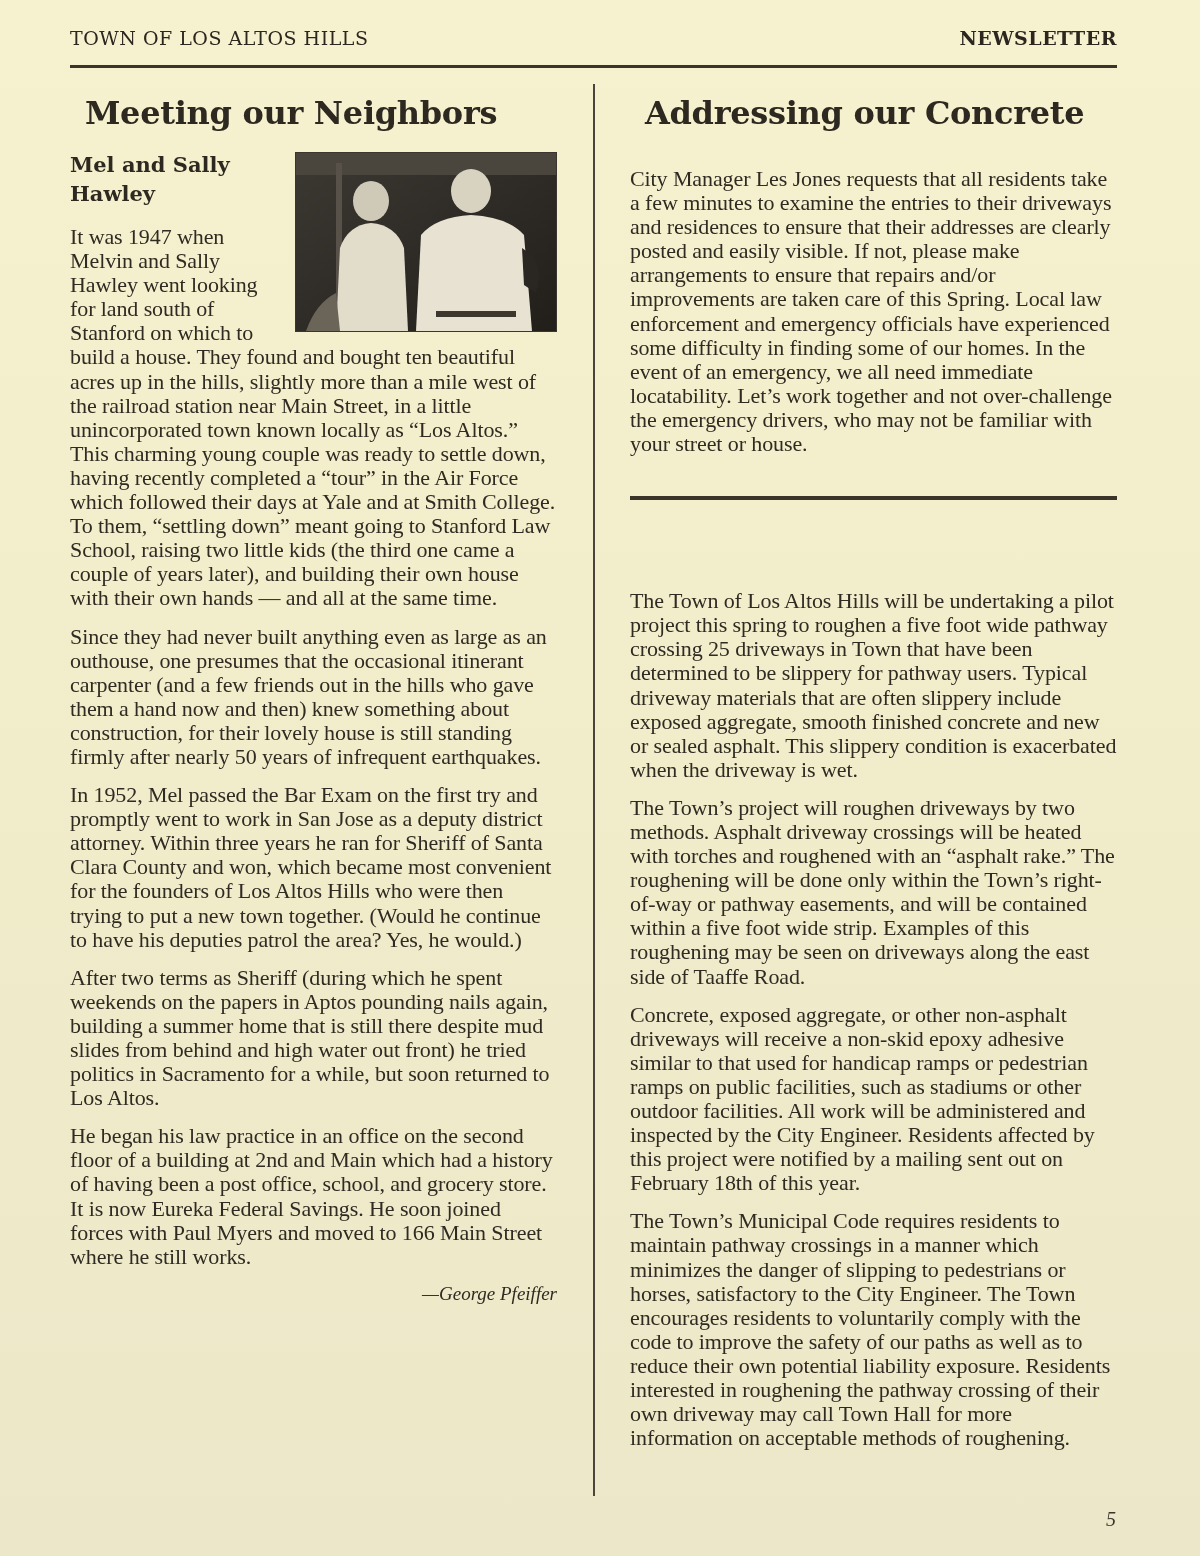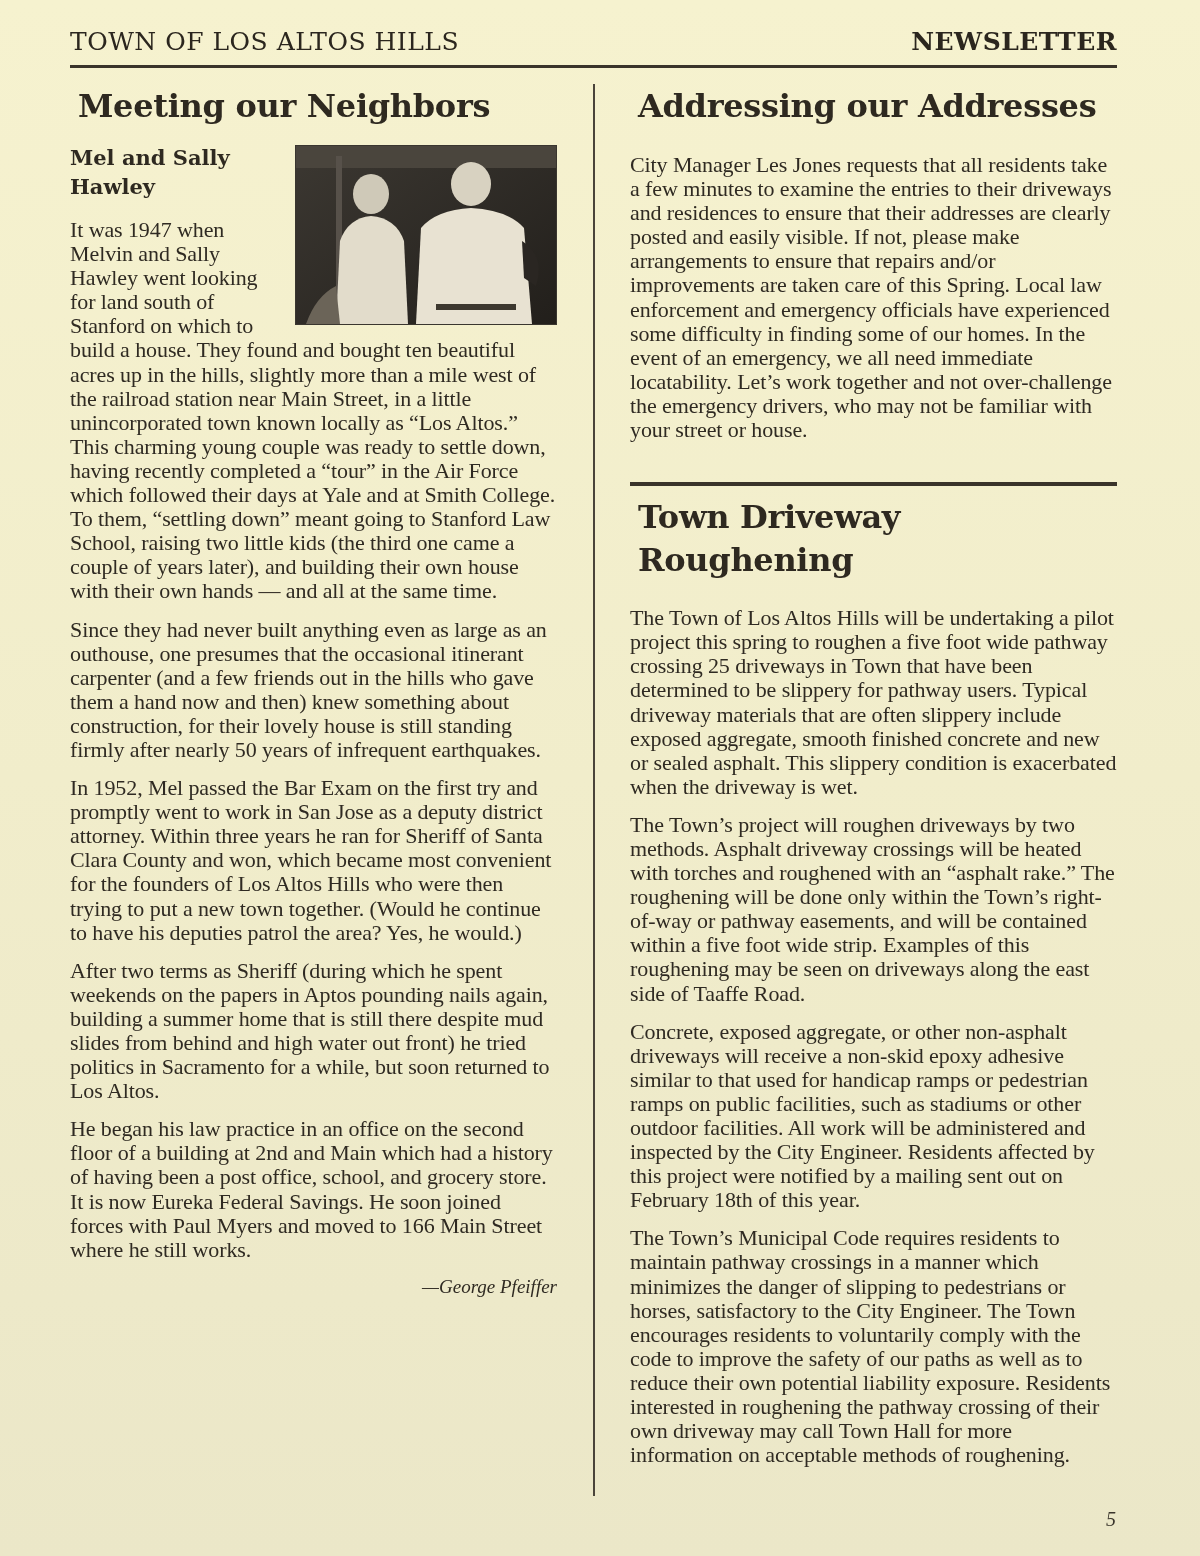--- a/index.html
+++ b/index.html
@@ -5,39 +5,39 @@
   html, body { margin: 0; padding: 0; }
   body {
     width: 1200px; height: 1556px; position: relative; overflow: hidden;
     background: #f4f0cd;
     background: linear-gradient(180deg, #f6f2cf 0%, #f1edcb 50%, #ebe7c8 100%);
     color: #2f2a22;
     font-family: "Liberation Serif", "DejaVu Serif", serif;
   }
   .running-head {
     position: absolute; top: 27px; font-family: "DejaVu Serif", serif;
-    font-size: 25px; letter-spacing: 0.5px; color: #2b261e;
+    font-size: 19px; letter-spacing: 0.5px; color: #2b261e;
   }
   #rh-left { left: 70px; }
   #rh-right { right: 83px; font-weight: bold; }
   .top-rule {
     position: absolute; left: 70px; width: 1047px; top: 65px; height: 3px;
     background: #3a342a;
   }
   .col-divider {
     position: absolute; left: 593px; top: 84px; width: 2px; height: 1412px;
     background: #4a443a;
   }
   .col { position: absolute; }
   #left-col { left: 70px; top: 78px; width: 487px; }
   #right-col { left: 630px; top: 78px; width: 487px; }
 
   h1 {
     font-family: "DejaVu Serif", serif; font-weight: bold;
-    font-size: 32px; line-height: 41px; margin: 8px; color: #2e2920;
+    font-size: 32px; line-height: 41px; margin: 15px; color: #2e2920;
     letter-spacing: -0.3px;
   }
   h2 {
     font-family: "DejaVu Serif", serif; font-weight: bold;
     font-size: 21px; line-height: 29px; margin: 0; color: #2e2920;
   }
   p {
     font-family: "Liberation Serif", serif;
     font-size: 22px; line-height: 24.1px; margin: 0 0 14px 0;
     color: #2f2a22; letter-spacing: -0.1px;
@@ -105,26 +105,26 @@
     <p>It was 1947 when Melvin and Sally Hawley went looking for land south of Stanford on which to build a house. They found and bought ten beautiful acres up in the hills, slightly more than a mile west of the railroad station near Main Street, in a little unincorporated town known locally as “Los Altos.” This charming young couple was ready to settle down, having recently completed a “tour” in the Air Force which followed their days at Yale and at Smith College. To them, “settling down” meant going to Stanford Law School, raising two little kids (the third one came a couple of years later), and building their own house with their own hands — and all at the same time.</p>
   </div>
   <p>Since they had never built anything even as large as an outhouse, one presumes that the occasional itinerant carpenter (and a few friends out in the hills who gave them a hand now and then) knew something about construction, for their lovely house is still standing firmly after nearly 50 years of infrequent earthquakes.</p>
   <p>In 1952, Mel passed the Bar Exam on the first try and promptly went to work in San Jose as a deputy district attorney. Within three years he ran for Sheriff of Santa Clara County and won, which became most convenient for the founders of Los Altos Hills who were then trying to put a new town together. (Would he continue to have his deputies patrol the area? Yes, he would.)</p>
   <p>After two terms as Sheriff (during which he spent weekends on the papers in Aptos pounding nails again, building a summer home that is still there despite mud slides from behind and high water out front) he tried politics in Sacramento for a while, but soon returned to Los Altos.</p>
   <p>He began his law practice in an office on the second floor of a building at 2nd and Main which had a history of having been a post office, school, and grocery store. It is now Eureka Federal Savings. He soon joined forces with Paul Myers and moved to 166 Main Street where he still works.</p>
   <div class="byline">—George Pfeiffer</div>
 </div>
 
 <div class="col" id="right-col">
-  <h1>Addressing our Addresses</h1>
+  <h1>Addressing our Concrete</h1>
   <div style="height:18px"></div>
   <p>City Manager Les Jones requests that all residents take a few minutes to examine the entries to their driveways and residences to ensure that their addresses are clearly posted and easily visible. If not, please make arrangements to ensure that repairs and/or improvements are taken care of this Spring. Local law enforcement and emergency officials have experienced some difficulty in finding some of our homes. In the event of an emergency, we all need immediate locatability. Let’s work together and not over-challenge the emergency drivers, who may not be familiar with your street or house.</p>
   <div class="section-rule"></div>
   <h1 id="sec2-title">
-    <span>Town Driveway Roughening</span><br>
+    <br>
   </h1>
   <div style="height:16px"></div>
   <p>The Town of Los Altos Hills will be undertaking a pilot project this spring to roughen a five foot wide pathway crossing 25 driveways in Town that have been determined to be slippery for pathway users. Typical driveway materials that are often slippery include exposed aggregate, smooth finished concrete and new or sealed asphalt. This slippery condition is exacerbated when the driveway is wet.</p>
   <p>The Town’s project will roughen driveways by two methods. Asphalt driveway crossings will be heated with torches and roughened with an “asphalt rake.” The roughening will be done only within the Town’s right-of-way or pathway easements, and will be contained within a five foot wide strip. Examples of this roughening may be seen on driveways along the east side of Taaffe Road.</p>
   <p>Concrete, exposed aggregate, or other non-asphalt driveways will receive a non-skid epoxy adhesive similar to that used for handicap ramps or pedestrian ramps on public facilities, such as stadiums or other outdoor facilities. All work will be administered and inspected by the City Engineer. Residents affected by this project were notified by a mailing sent out on February 18th of this year.</p>
   <p>The Town’s Municipal Code requires residents to maintain pathway crossings in a manner which minimizes the danger of slipping to pedestrians or horses, satisfactory to the City Engineer. The Town encourages residents to voluntarily comply with the code to improve the safety of our paths as well as to reduce their own potential liability exposure. Residents interested in roughening the pathway crossing of their own driveway may call Town Hall for more information on acceptable methods of roughening.</p>
 </div>
 
 <div class="page-number">5</div>
 

